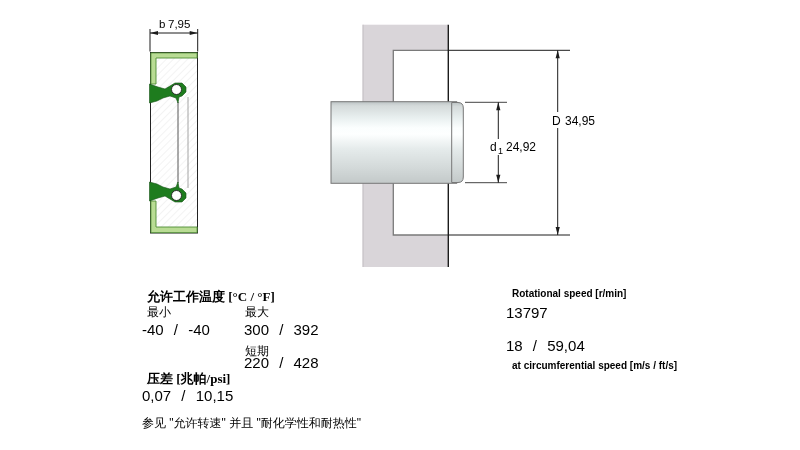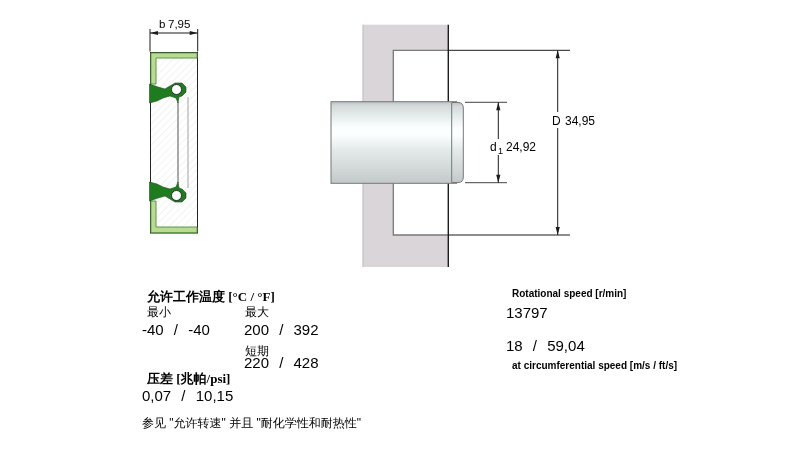--- a/index.html
+++ b/index.html
@@ -96,21 +96,21 @@
       <polygon points="237.7,220 235.6,212 239.8,212" fill="#1c1c1c"></polygon>
       <rect x="226" y="97" width="58" height="16" fill="#ffffff"></rect>
       <text x="232" y="110" font-size="12"><tspan>D</tspan><tspan x="245">34,95</tspan></text>
     </g>
   </svg>
 
   <div class="abs hdr-cjk" style="left:147px; top:288px;">允许工作温度 [°C / °F]</div>
   <div class="abs lbl-cjk" style="left:147px; top:304px;">最小</div>
   <div class="abs lbl-cjk" style="left:245px; top:304px;">最大</div>
   <div class="abs val" style="left:142px; top:321px;">-40 / -40</div>
-  <div class="abs val" style="left:244px; top:321px;">200 / 392</div>
+  <div class="abs val" style="left:244px; top:321px;">300 / 392</div>
   <div class="abs lbl-cjk" style="left:245px; top:343px;text-align:center;">短期</div>
   <div class="abs val" style="left:244px; top:354px;">220 / 428</div>
 
   <div class="abs hdr-cjk" style="left:147px; top:370px;">压差 [兆帕/psi]</div>
   <div class="abs val" style="left:142px; top:387px;text-align:center;">0,07 / 10,15</div>
 
   <div class="abs note" style="left:142px; top:415px;">参见 "允许转速" 并且 "耐化学性和耐热性"</div>
 
   <div class="abs hdr-en" style="left:512px; top:288px;">Rotational speed [r/min]</div>
   <div class="abs val" style="left:506px; top:304px;">13797</div>

